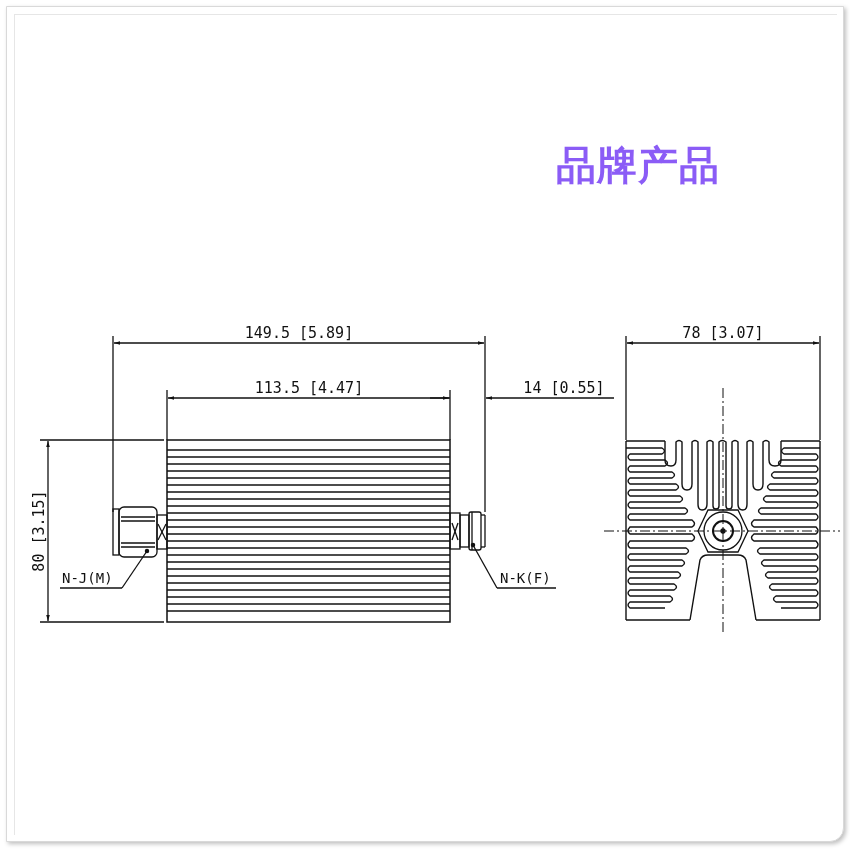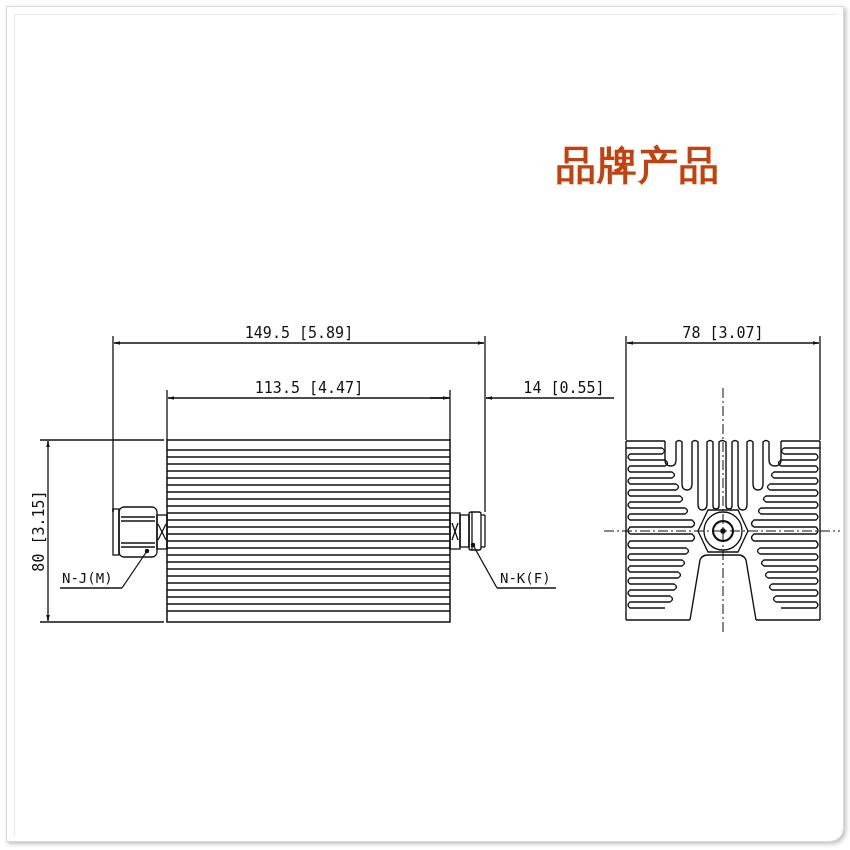--- a/index.html
+++ b/index.html
@@ -1,19 +1,19 @@
 <!DOCTYPE html>
 <html><head>
   <meta charset="utf-8">
   <style>
     html, body { margin: 0; padding: 0; background: #ffffff; }
     body { width: 850px; height: 850px; position: relative; overflow: hidden; font-family: "DejaVu Sans", sans-serif; }
     .frame-outer { position: absolute; left: 6px; top: 6px; width: 836px; height: 834px; border: 1px solid #d9d9d9; border-radius: 0 0 14px 0; box-shadow: 2px 2px 4px rgba(0,0,0,0.25); background: #fff; }
     .frame-inner { position: absolute; left: 14px; top: 14px; width: 822px; height: 820px; border-left: 1px solid #e6e6e6; border-top: 1px solid #e6e6e6; }
-    .title { position: absolute; left: 556px; top: 138px; font-size: 40px; font-weight: bold; color: #c2410c; letter-spacing: 1px; font-family: "DejaVu Sans", sans-serif; text-align: right; }
+    .title { position: absolute; left: 556px; top: 138px; font-size: 40px; font-weight: bold; color: #8b5cf6; letter-spacing: 1px; font-family: "DejaVu Sans", sans-serif; text-align: right; }
     svg.drawing { position: absolute; left: 0; top: 0; }
     .dim-text { font-family: "DejaVu Sans Mono", monospace; font-size: 15px; fill: #111; }
     .label-text { font-family: "DejaVu Sans Mono", monospace; font-size: 14px; fill: #111; }
   </style>
 </head>
 <body>
 
 <div class="frame-outer"></div>
 <div class="frame-inner"></div>
 

